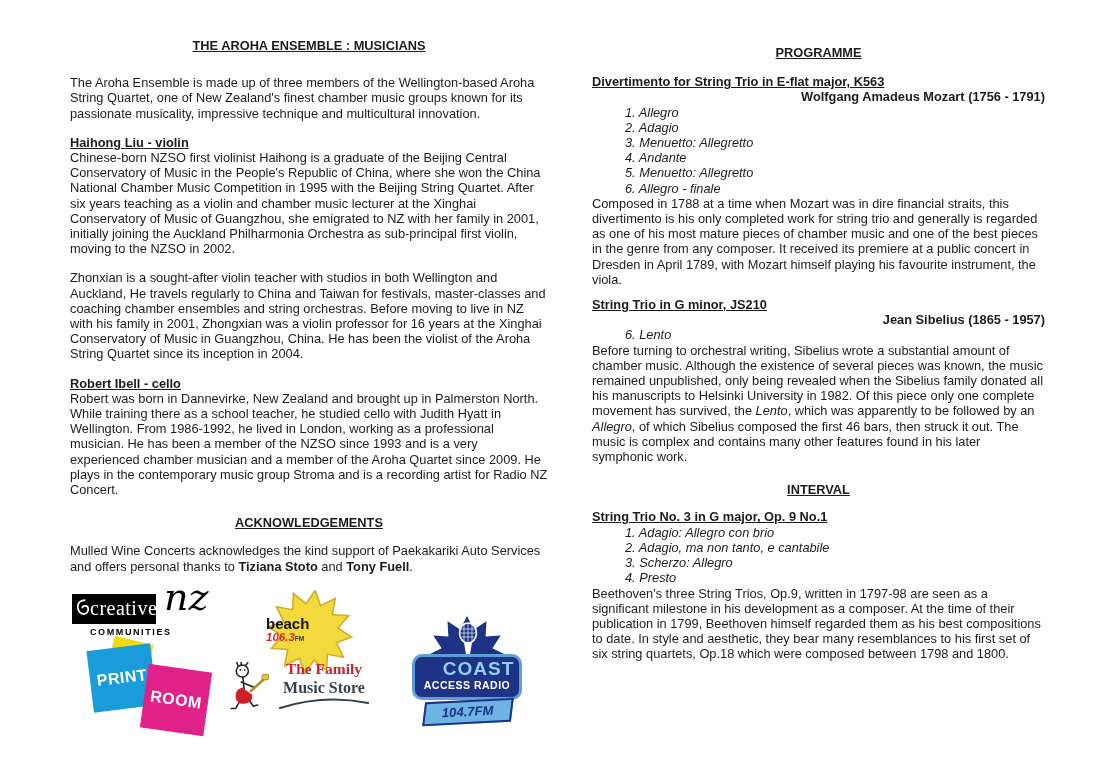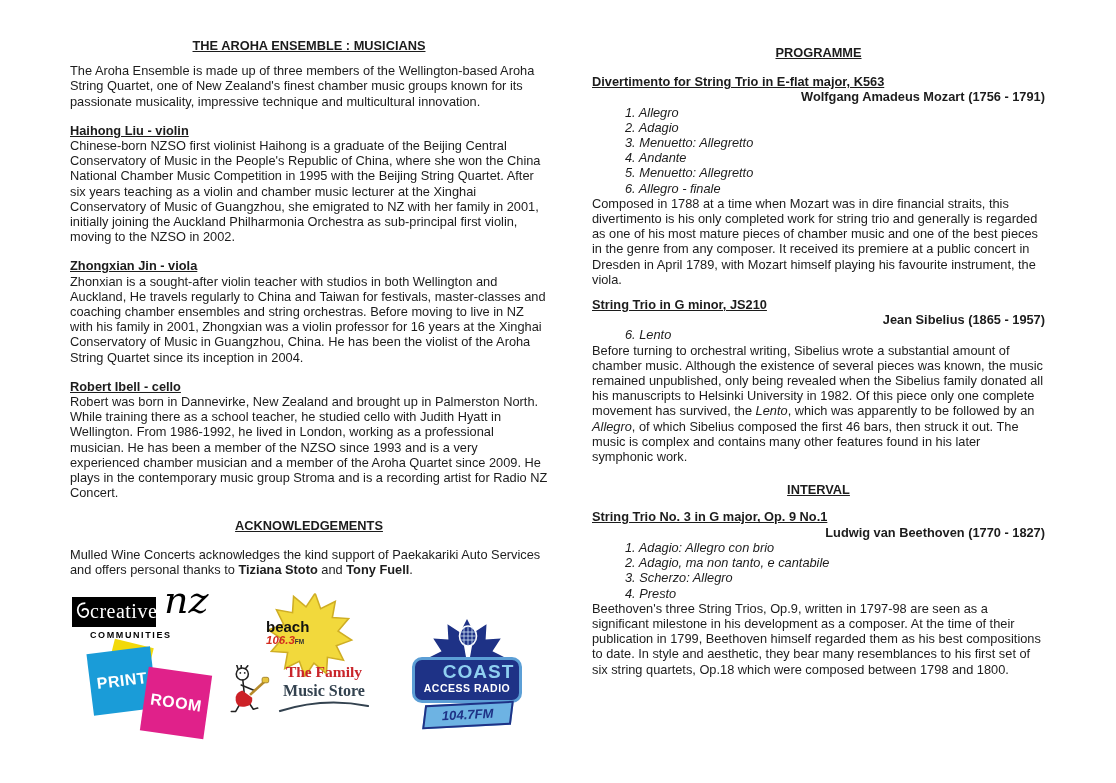--- a/index.html
+++ b/index.html
@@ -4,21 +4,21 @@
 <style>
   html,body{margin:0;padding:0;background:#ffffff;}
   body{width:1116px;height:783px;font-family:"Liberation Sans",sans-serif;color:#1c1c1c;}
   .sheet{position:relative;width:1116px;height:783px;background:#fff;overflow:hidden;}
   .col{position:absolute;top:0;font-size:12.8px;line-height:15.2px;}
   .col-left{left:70px;width:478px;padding-top:38px;}
   .col-right{left:592px;width:453px;padding-top:45px;}
   .center-head{font-size:12.8px;font-weight:bold;text-decoration:underline;text-align:center;margin:0;}
   .sec-head{font-size:12.8px;font-weight:bold;text-decoration:underline;margin:0;}
   p{margin:0;}
-  .intro{margin:10px 0 0 0;}
+  .intro{margin:22px 0 0 0;}
   .musician{margin-top:14px;}
   .ack-title{margin-top:18px;}
   .ack-text{margin-top:13px;}
   .work{margin-top:14px;}
   .work+.work, .work.after{margin-top:10px;}
   .prog-title{margin-bottom:0;}
   .first-work{margin-top:14px;}
   .composer{font-weight:bold;text-align:right;}
   ul.movements{list-style:none;margin:0 0 0 33px;padding:0;font-style:italic;}
   .interval{margin:18px 0 12px 0;}
@@ -73,21 +73,20 @@
   <div class="col col-left">
     <h1 class="center-head">THE AROHA ENSEMBLE : MUSICIANS</h1>
     <p class="intro">The Aroha Ensemble is made up of three members of the Wellington-based Aroha String Quartet, one of New Zealand's finest chamber music groups known for its passionate musicality, impressive technique and multicultural innovation.</p>
 
     <div class="musician">
       <h2 class="sec-head">Haihong Liu - violin</h2>
       <p>Chinese-born NZSO first violinist Haihong is a graduate of the Beijing Central Conservatory of Music in the People's Republic of China, where she won the China National Chamber Music Competition in 1995 with the Beijing String Quartet. After six years teaching as a violin and chamber music lecturer at the Xinghai Conservatory of Music of Guangzhou, she emigrated to NZ with her family in 2001, initially joining the Auckland Philharmonia Orchestra as sub-principal first violin, moving to the NZSO in 2002.</p>
     </div>
 
     <div class="musician">
-      <h2 class="sec-head">Zhongxian Jin - viola</h2>
       <p>Zhonxian is a sought-after violin teacher with studios in both Wellington and Auckland, He travels regularly to China and Taiwan for festivals, master-classes and coaching chamber ensembles and string orchestras. Before moving to live in NZ with his family in 2001, Zhongxian was a violin professor for 16 years at the Xinghai Conservatory of Music in Guangzhou, China. He has been the violist of the Aroha String Quartet since its inception in 2004.</p>
     </div>
 
     <div class="musician">
       <h2 class="sec-head">Robert Ibell - cello</h2>
       <p>Robert was born in Dannevirke, New Zealand and brought up in Palmerston North. While training there as a school teacher, he studied cello with Judith Hyatt in Wellington. From 1986-1992, he lived in London, working as a professional musician. He has been a member of the NZSO since 1993 and is a very experienced chamber musician and a member of the Aroha Quartet since 2009. He plays in the contemporary music group Stroma and is a recording artist for Radio NZ Concert.</p>
     </div>
 
     <h1 class="center-head ack-title">ACKNOWLEDGEMENTS</h1>
     <p class="ack-text"><span style="font-weight: normal;">Mulled Wine Concerts</span><span> acknowledges the kind support of Paekakariki Auto Services and offers personal thanks to </span><span style="font-weight: bold;">Tiziana Stoto</span><span> and </span><span style="font-weight: bold;">Tony Fuell</span><span>.</span></p>
@@ -209,21 +208,20 @@
       <ul class="movements">
         <li>6. Lento</li>
       </ul>
       <p><span>Before turning to orchestral writing, Sibelius wrote a substantial amount of chamber music. Although the existence of several pieces was known, the music remained unpublished, only being revealed when the Sibelius family donated all his manuscripts to Helsinki University in 1982. Of this piece only one complete movement has survived, the </span><span style="font-style: italic;">Lento</span><span>, which was apparently to be followed by an </span><span style="font-style: italic;">Allegro</span><span>, of which Sibelius composed the first 46 bars, then struck it out. The music is complex and contains many other features found in his later symphonic work.</span></p>
     </div>
 
     <h1 class="center-head interval">INTERVAL</h1>
 
     <div class="work after" style="margin-top:0;">
       <h2 class="sec-head">String Trio No. 3 in G major, Op. 9 No.1</h2>
-      <div class="composer">Ludwig van Beethoven (1770 - 1827)</div>
       <ul class="movements">
         <li>1. Adagio: Allegro con brio</li>
         <li>2. Adagio, ma non tanto, e cantabile</li>
         <li>3. Scherzo: Allegro</li>
         <li>4. Presto</li>
       </ul>
       <p>Beethoven's three String Trios, Op.9, written in 1797-98 are seen as a significant milestone in his development as a composer. At the time of their publication in 1799, Beethoven himself regarded them as his best compositions to date. In style and aesthetic, they bear many resemblances to his first set of six string quartets, Op.18 which were composed between 1798 and 1800.</p>
     </div>
   </div>
 

